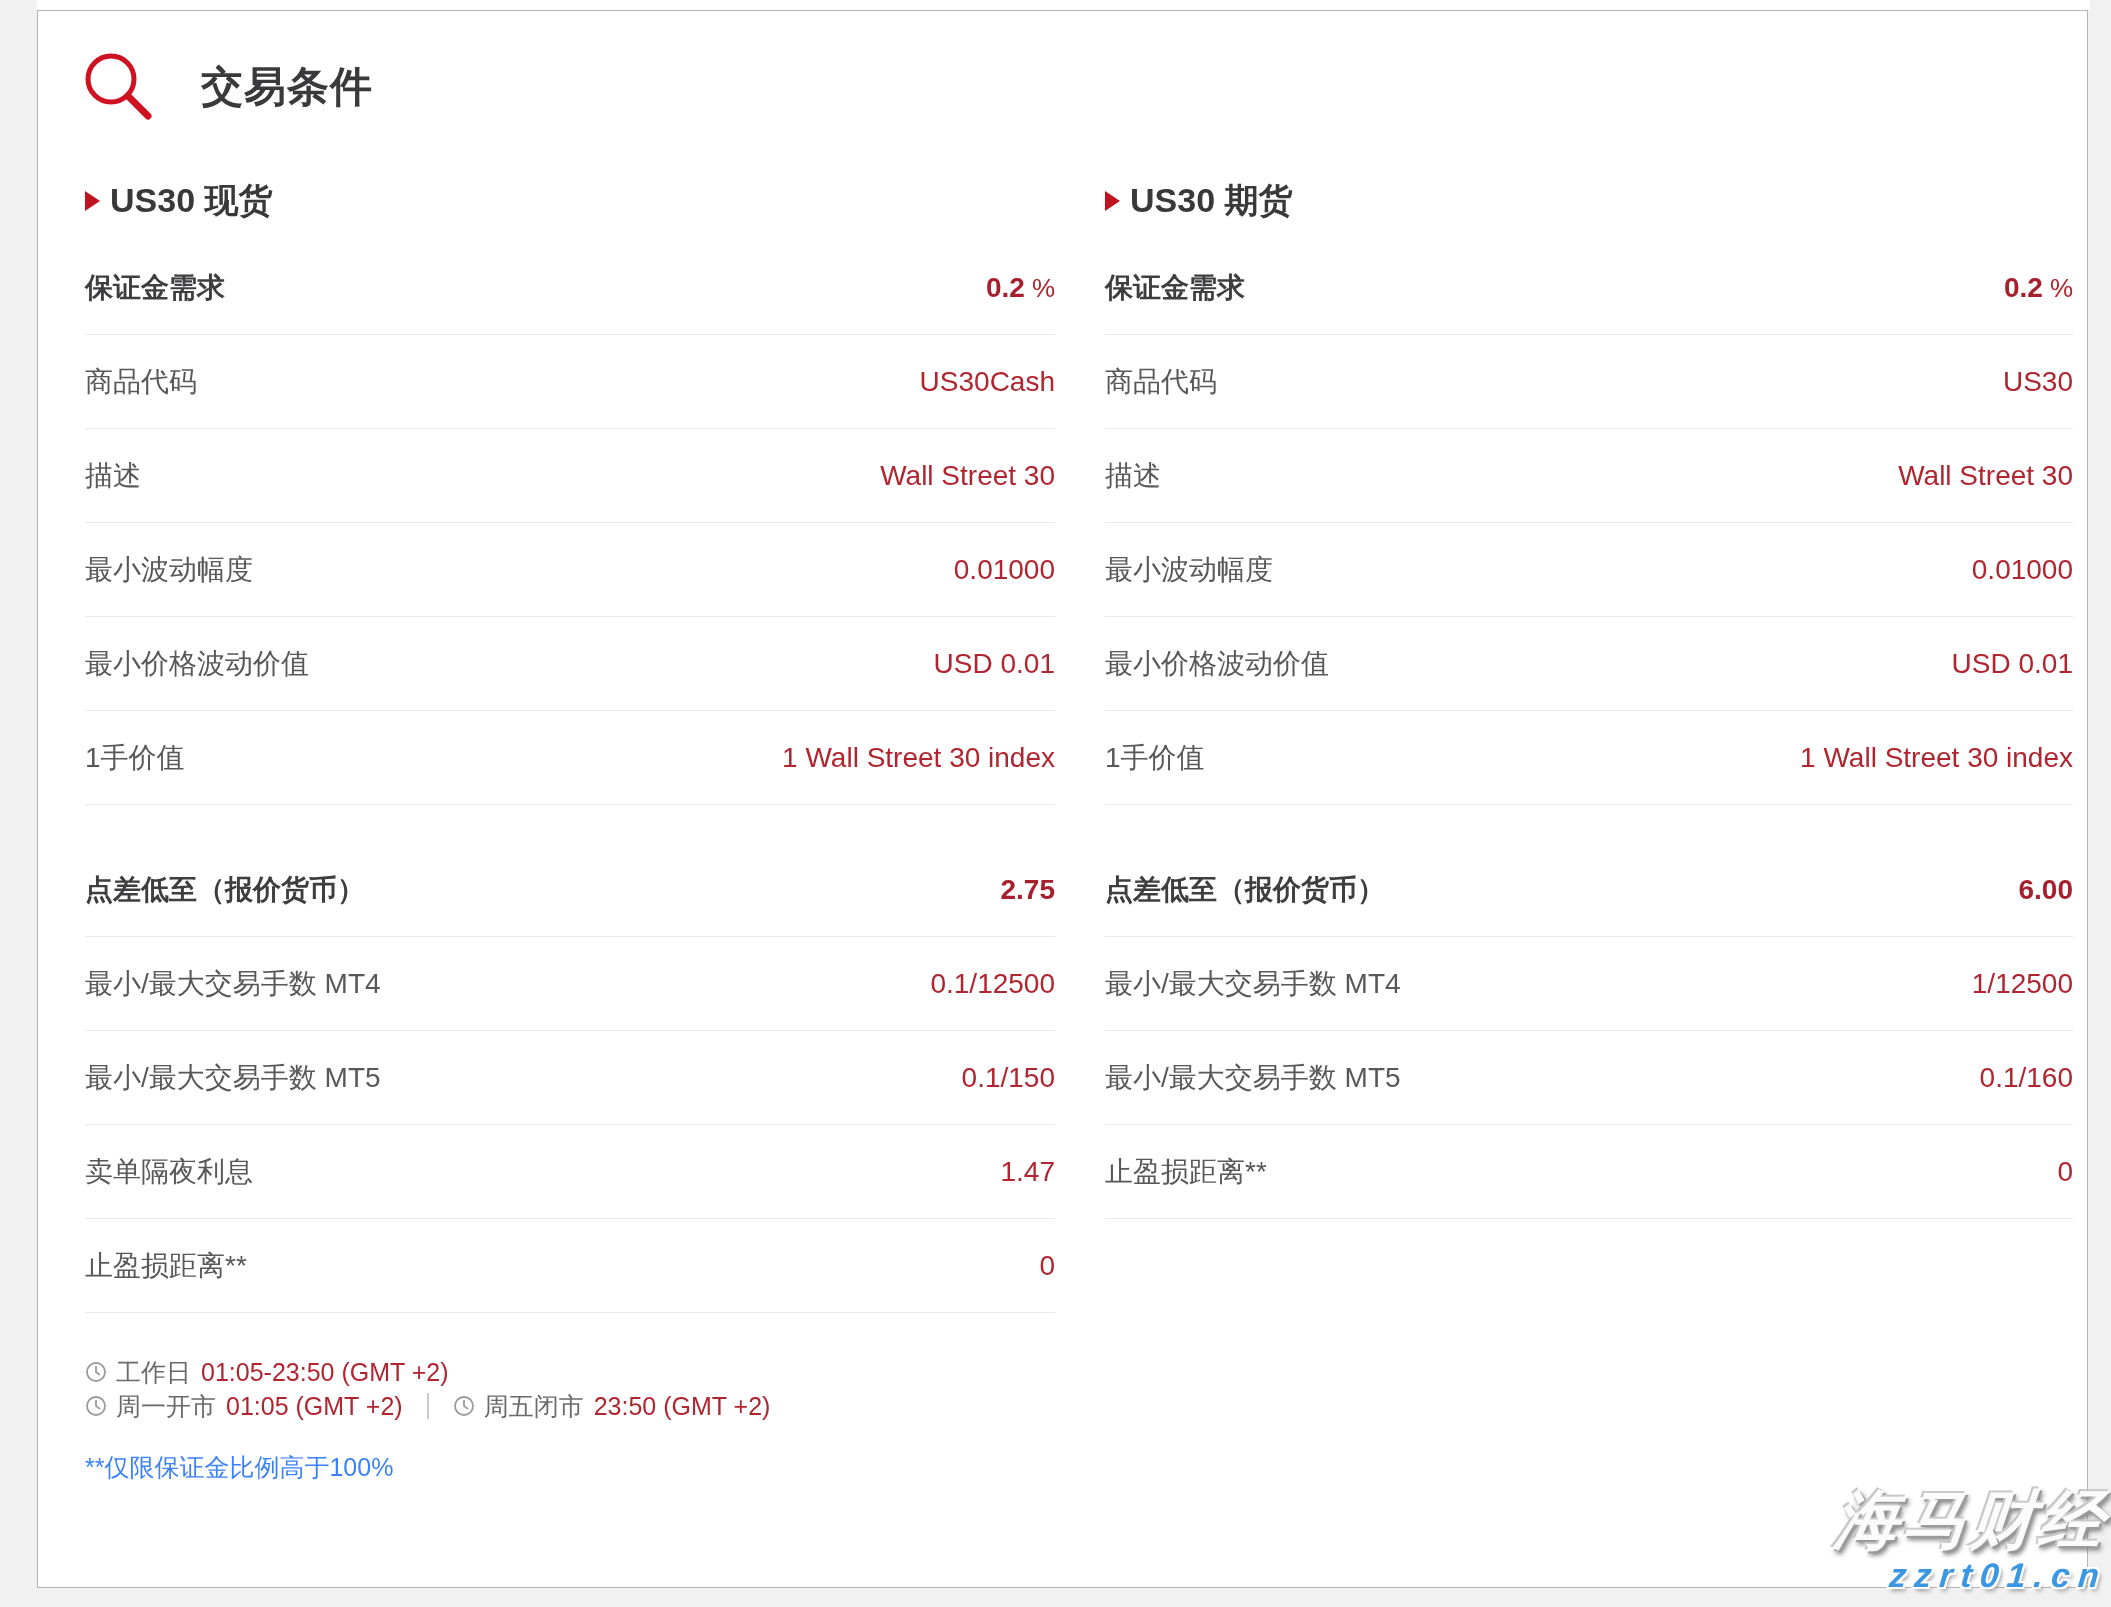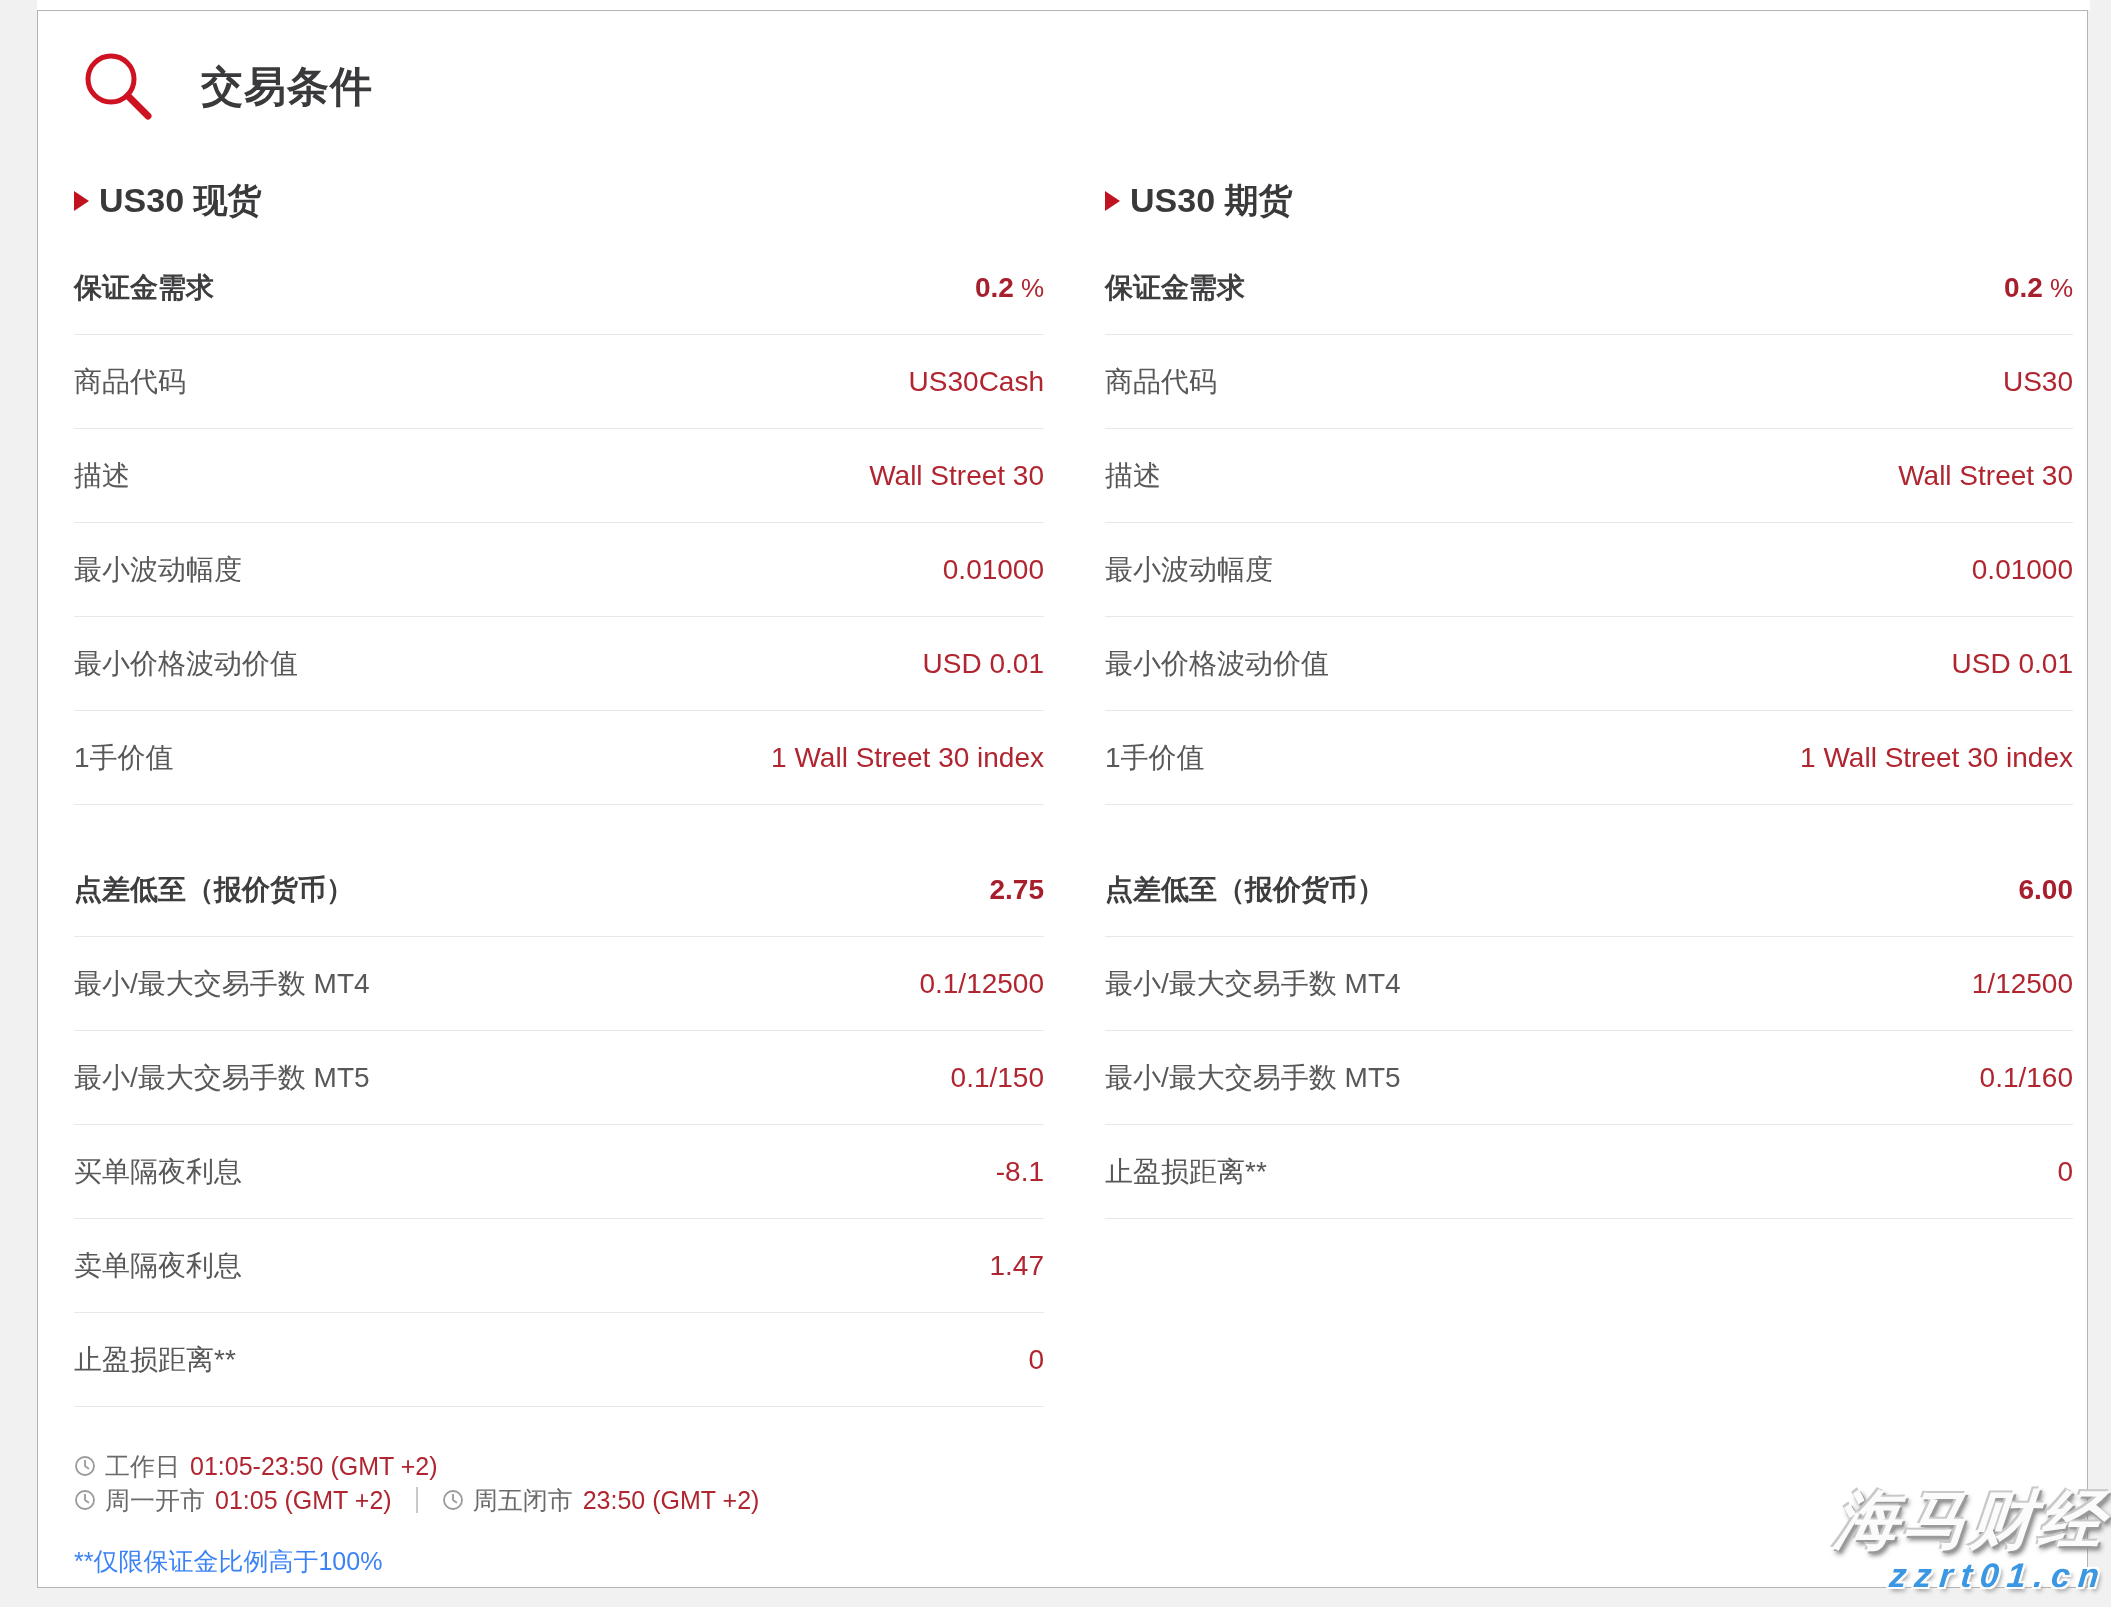--- a/index.html
+++ b/index.html
@@ -7,21 +7,21 @@
   .cap  { position:absolute; left:37px; top:0; width:2053px; height:10px; background:#fff; }
   .card { position:absolute; left:37px; top:10px; width:2051px; height:1578px; background:#fff; border:1px solid #b3b3b3; box-sizing:border-box; }
 
   
   .title-row { position:absolute; left:45px; top:40px; display:flex; align-items:center;gap:20px; }
   .mag-icon { width:72px; height:72px; margin-right:26px; }
   .page-title { font-size:42px; font-weight:bold; color:#3a3a3c; letter-spacing:1px; }
 
   
   .col { position:absolute; top:168px; }
-  .col-left  { left:36px;  width:970px; }
+  .col-left  { left:47px;  width:970px; }
   .col-right { left:1067px; width:968px; }
 
   .col-header { display:flex; align-items:center; height:44px; }
   .tri { width:0; height:0; border-left:15px solid #c1121f; border-top:10px solid transparent; border-bottom:10px solid transparent; margin-right:10px; }
   .col-header-text { font-size:34px; font-weight:bold; color:#39393b; }
 
   .spec-table { margin-top:18px; }
   .row { display:flex; justify-content:space-between; align-items:center; height:93px; border-bottom:1px solid #e8e8e8; }
   .row-label { font-size:28px; color:#58585a; }
   .row-value { font-size:28px; color:#b0252f; text-align:right; white-space:nowrap; }
@@ -98,24 +98,20 @@
             <span class="row-label">点差低至（报价货币）</span>
             <span class="row-value">2.75</span>
           </div>
           <div class="row">
             <span class="row-label">最小/最大交易手数 MT4</span>
             <span class="row-value">0.1/12500</span>
           </div>
           <div class="row">
             <span class="row-label">最小/最大交易手数 MT5</span>
             <span class="row-value">0.1/150</span>
-          </div>
-          <div class="row">
-            <span class="row-label">买单隔夜利息</span>
-            <span class="row-value">-8.1</span>
           </div>
           <div class="row">
             <span class="row-label">卖单隔夜利息</span>
             <span class="row-value">1.47</span>
           </div>
           <div class="row">
             <span class="row-label">止盈损距离**</span>
             <span class="row-value">0</span>
           </div>
         </div>

